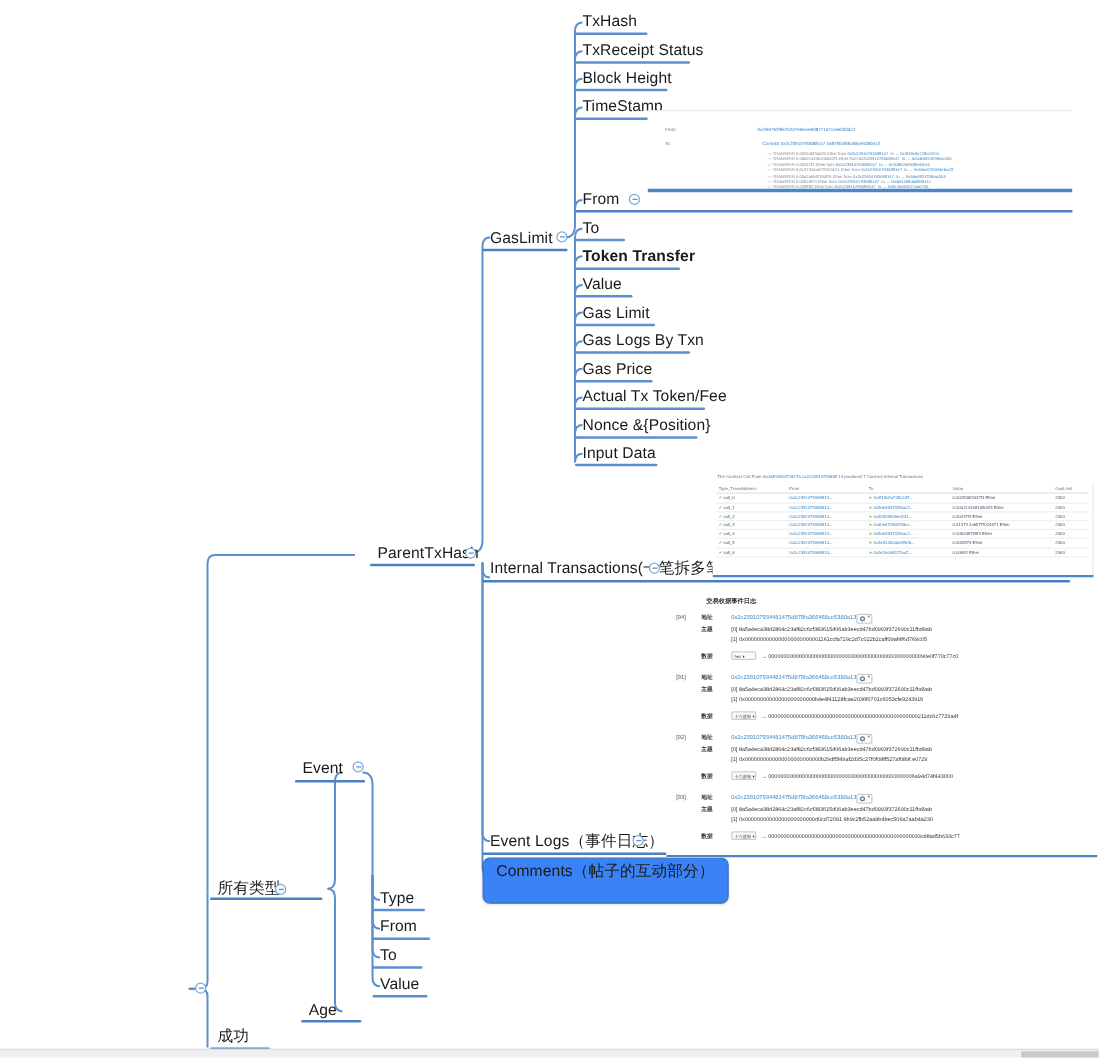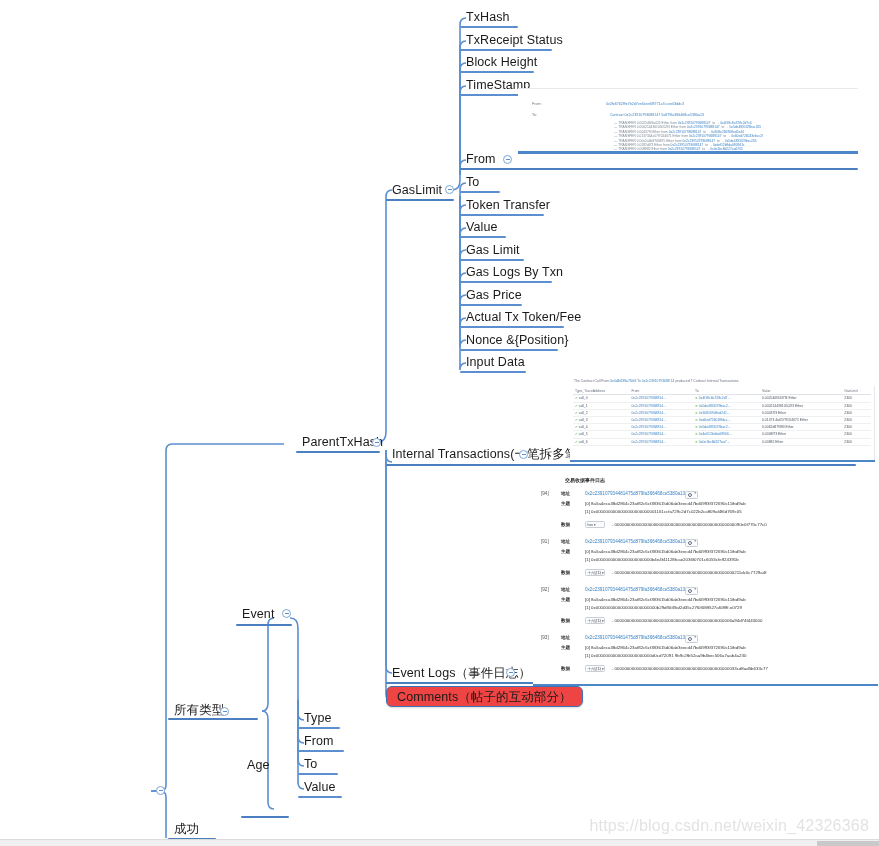--- a/index.html
+++ b/index.html
@@ -61,22 +61,22 @@
     box-shadow:0 1px 2px rgba(0,0,0,.18);
   }
 
   
   #wires{position:absolute;left:0;top:0;width:879px;height:846px;}
 
   
   .boxed{
     border:1.6px solid #3d72b8;
     border-radius:6px;
-    background:#ef4444;
-    padding:3px 8px 0 8px;
+    background:#3b82f6;
+    padding:3px 8px 16px 8px;
     box-shadow:0 1px 2px rgba(0,0,0,.14);
   }
 
   
   .shot{
     position:absolute;
     background:#ffffff;
     border:1px solid #e4e6ea;
     box-sizing:border-box;
     overflow:hidden;
@@ -187,21 +187,21 @@
     <span class="lbl">成功</span>
   </div>
   <div class="ul" style="left:168px;top:838px;width:48px;"></div>
 
   <div class="node" style="left:240px;top:607px;">
     <span class="lbl">Event</span>
   </div>
   <div class="ul" style="left:236px;top:624px;width:56px;"></div>
   <div class="cicon" style="left:282px;top:609px;"></div>
 
-  <div class="node" style="left:245px;top:758px;">
+  <div class="node" style="left:245px;top:801px;">
     <span class="lbl">Age</span>
   </div>
   <div class="ul" style="left:241px;top:816px;width:48px;"></div>
 
   <div class="node" style="left:302px;top:711px;">
     <span class="lbl">Type</span>
   </div>
   <div class="ul thin" style="left:298px;top:727px;width:42px;"></div>
 
   <div class="node" style="left:302px;top:734px;">
@@ -271,21 +271,21 @@
     <span class="lbl">From</span>
   </div>
   <div class="ul" style="left:460px;top:168px;width:398px;"></div>
   <div class="cicon" style="left:503px;top:155px;"></div>
 
   <div class="node" style="left:464px;top:175px;">
     <span class="lbl">To</span>
   </div>
   <div class="ul thin" style="left:460px;top:191px;width:40px;"></div>
 
-  <div class="node" style="left:464px;top:198px;">
+  <div class="node" style="left:464px;top:198px;font-weight:bold;">
     <span class="lbl">Token Transfer</span>
   </div>
   <div class="ul thin" style="left:460px;top:214px;width:84px;"></div>
 
   <div class="node" style="left:464px;top:220px;">
     <span class="lbl">Value</span>
   </div>
   <div class="ul thin" style="left:460px;top:236px;width:46px;"></div>
 
   <div class="node" style="left:464px;top:243px;">
@@ -460,18 +460,17 @@
           <span class="lg-topic" style="top:10px">[0]  8a5a4eca38d2864c23af82c6cf383615d06ab3eecd47bd0993f372690c11fbd9ab</span>
           <span class="lg-topic" style="top:18px">[1]  0x00000000000000000000000d0cd72091 9b9c2fb52aa9b4bec506a7aab4a230</span>
           <span class="lg-key" style="top:31px">数据</span>
           <span class="lg-sel" style="left:52px;top:30px">十六进制 ▾</span>
           <span class="lg-data" style="left:76px;top:31px">→ 00000000000000000000000000000000000000000000000033cd8ad5b633c77</span>
         </div>
       </div>
     <div class="botbar"></div>
   </div>
 
-  <div id="watermark">https://blog.csdn.net/weixin_42326368</div>
   <div id="bottom-strip">
     <div class="sb"></div>
   </div>
 
 </div>
 
 </body></html>

